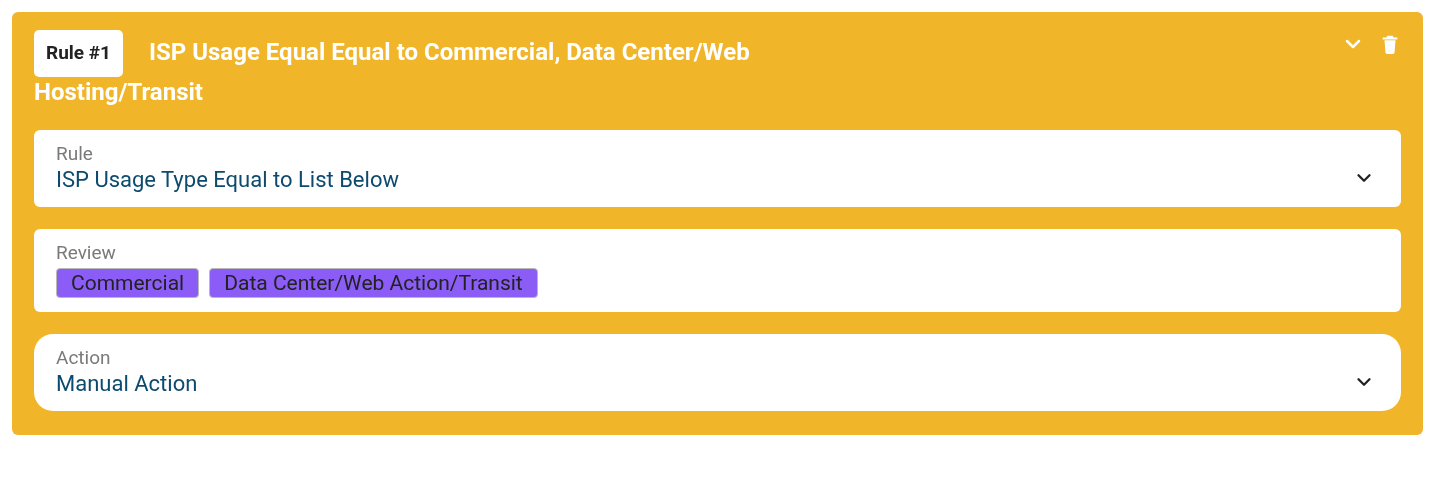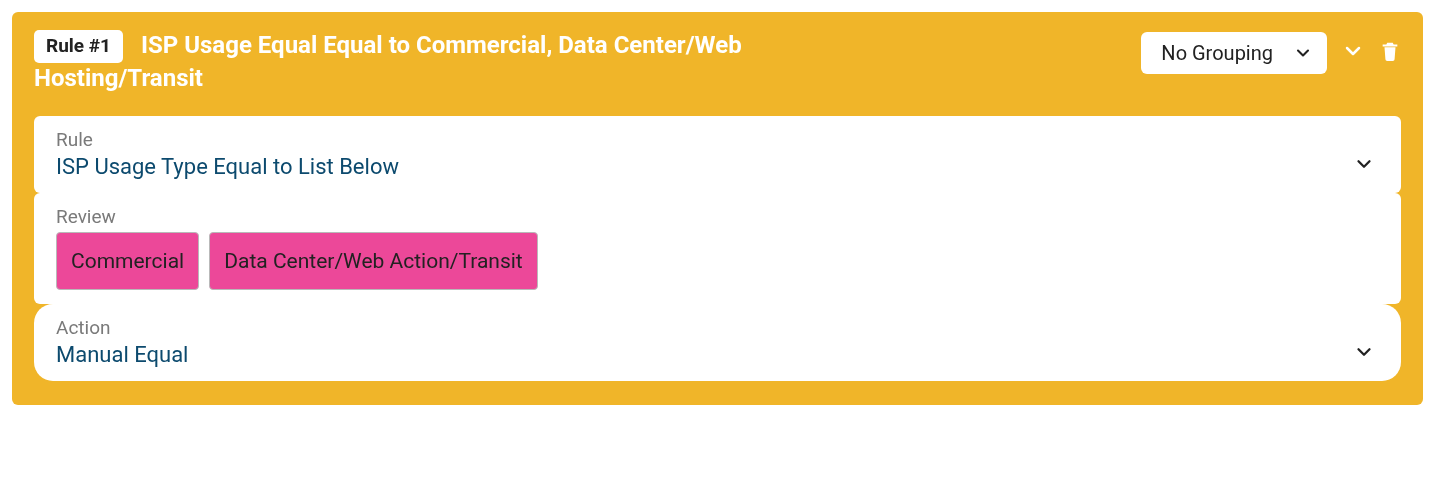--- a/index.html
+++ b/index.html
@@ -28,23 +28,23 @@
       gap: 0;
       max-width: 780px;
       line-height: 1.3;
     }
     .rule-badge {
       display: inline-block;
       background: #fff;
       color: #222;
       font-weight: 700;
       font-size: 19px;
-      padding: 4px 12px;
+      padding: 11px 12px;
       border-radius: 5px;
-      margin-right: 18px;
+      margin-right: 26px;
       vertical-align: middle;
     }
     .rule-title {
       color: #fff;
       font-size: 24px;
       font-weight: 700;
       display: inline;
     }
     .header-controls {
       display: flex;
@@ -71,20 +71,21 @@
       justify-content: center;
     }
     .chevron svg { display: block; }
     .collapse-btn { cursor: pointer; display:inline-flex; }
     .delete-btn { cursor: pointer; display:inline-flex; }
 
     .field-block {
       background: #fff;
       border-radius: 6px;
       padding: 12px 22px 14px 22px;
+      margin-bottom: 22px;
     }
     .field-block:last-child { margin-bottom: 0; border-radius: 19px; }
     .field-label {
       color: #7a7a7a;
       font-size: 19px;
       margin-bottom: 2px;
     }
     .field-row {
       display: flex;
       align-items: center;
@@ -96,48 +97,40 @@
       font-size: 22px;
     }
     .tags {
       display: flex;
       flex-wrap: wrap;
       gap: 10px;
       margin-top: 4px;
     }
     .tag {
       border: 1px solid #b9b9b9;
-      background: #ec4899;
+      background: #8b5cf6;
       border-radius: 4px;
-      padding: 16px 14px;
+      padding: 2px 14px;
       font-size: 21px;
       color: #222;
     }
     .field-chevron { cursor: pointer; flex-shrink: 0; padding-right: 4px;}
   </style>
 </head>
 <body>
 
 <div class="rule-card">
 
   <div class="rule-header">
     <div class="rule-title-wrap">
       <span class="rule-title">
         <span class="rule-badge">Rule #1</span><span>ISP Usage Equal Equal to Commercial, Data Center/Web Hosting/Transit</span>
       </span>
     </div>
     <div class="header-controls">
-      <div class="grouping-select">
-        <span>No Grouping</span>
-        <span class="chevron">
-          <svg width="20" height="20" viewBox="0 0 24 24" fill="none" stroke="#222" stroke-width="2.5" stroke-linecap="round" stroke-linejoin="round">
-              <polyline points="6 9 12 15 18 9"></polyline>
-            </svg>
-        </span>
-      </div>
       <span class="collapse-btn">
         <span>
           <svg width="24" height="24" viewBox="0 0 24 24" fill="none" stroke="#fff" stroke-width="2.5" stroke-linecap="round" stroke-linejoin="round">
               <polyline points="6 9 12 15 18 9"></polyline>
             </svg>
         </span>
       </span>
       <span class="delete-btn">
         <span>
           <svg width="22" height="24" viewBox="0 0 24 24" fill="#fff">
@@ -164,21 +157,21 @@
     <div class="field-label">Review</div>
     <div class="tags">
       <span class="tag">Commercial</span>
       <span class="tag">Data Center/Web Action/Transit</span>
     </div>
   </div>
 
   <div class="field-block">
     <div class="field-label">Action</div>
     <div class="field-row">
-      <div class="field-value">Manual Equal</div>
+      <div class="field-value">Manual Action</div>
       <span class="field-chevron">
         <svg width="22" height="22" viewBox="0 0 24 24" fill="none" stroke="#222" stroke-width="2.5" stroke-linecap="round" stroke-linejoin="round">
             <polyline points="6 9 12 15 18 9"></polyline>
           </svg>
       </span>
     </div>
   </div>
 
 </div>
 

